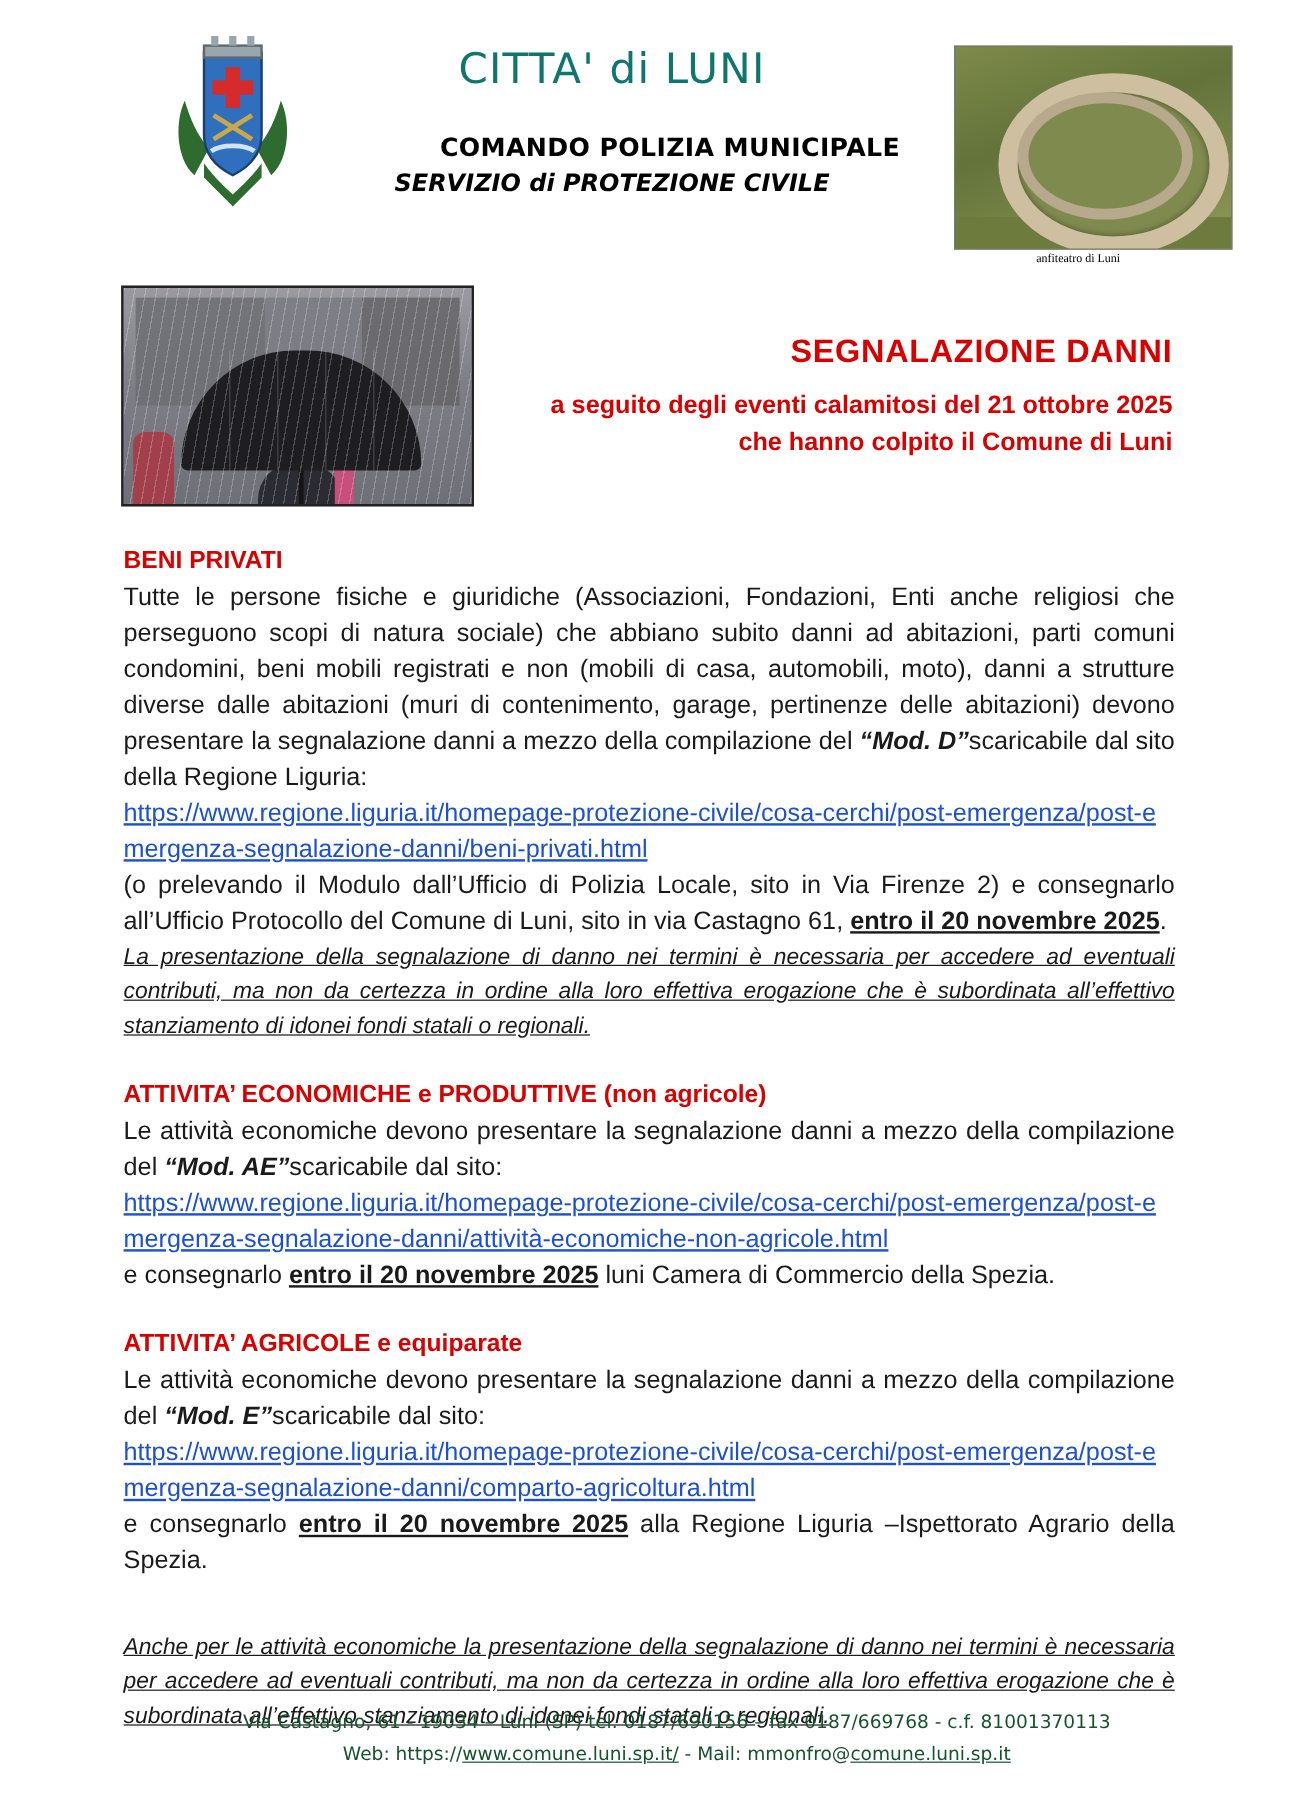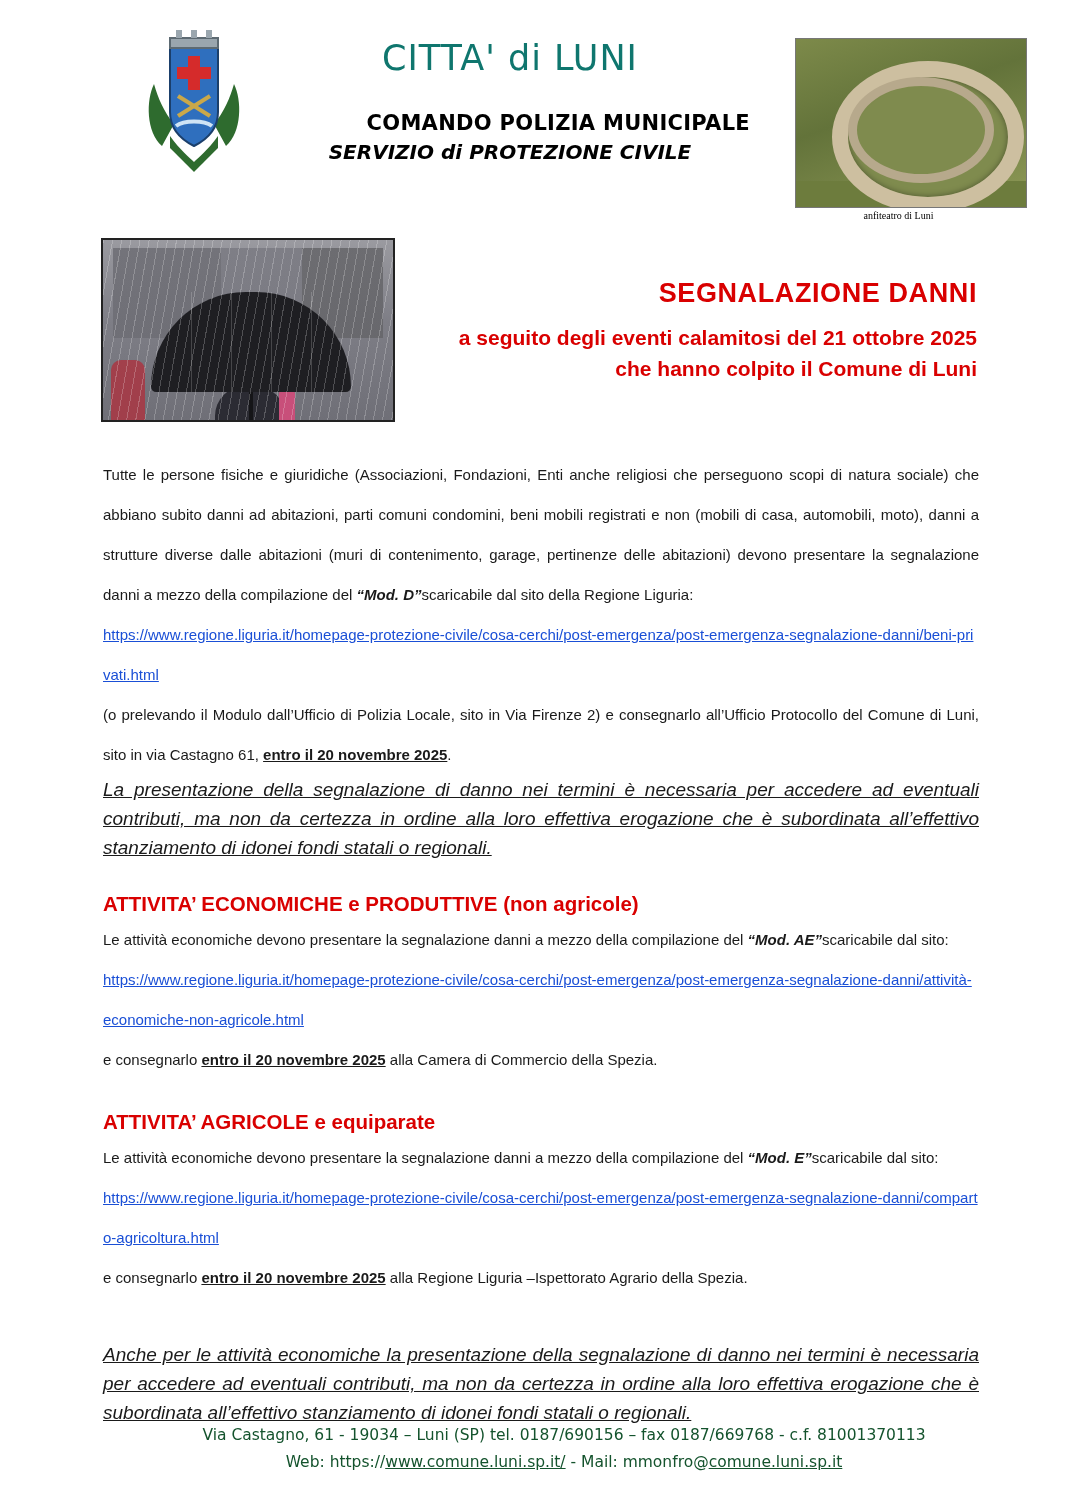--- a/index.html
+++ b/index.html
@@ -138,22 +138,22 @@
     top: 455px;
     width: 876px;
   }
   .sec-head {
     color: #d90000;
     font-size: 20.5px;
     font-weight: bold;
     margin: 0 0 4px 0;
   }
   p.para {
-    font-size: 15px;
-    line-height: 40px;
+    font-size: 21px;
+    line-height: 30px;
     color: #1a1a1a;
     margin: 0;
     text-align: justify;
   }
   .gap-sec { height: 30px; }
   a.link, .link {
     color: #1a4fd6;
     text-decoration: underline;
     word-break: break-all;
   }
@@ -264,31 +264,32 @@
     </div>
     <div class="banner-text">
       <div class="bt1">SEGNALAZIONE  DANNI</div>
       <div class="bt2">a seguito degli eventi calamitosi del 21 ottobre 2025</div>
       <div class="bt3">che hanno colpito il Comune di Luni</div>
     </div>
   </div>
 
   <div class="content">
 
+    <div class="sec-head">BENI PRIVATI</div>
     <p class="para"><span>Tutte le persone fisiche e giuridiche (Associazioni, Fondazioni, Enti anche religiosi che perseguono scopi di natura sociale) che abbiano subito danni ad abitazioni, parti comuni condomini, beni mobili registrati e non (mobili di casa, automobili, moto), danni a strutture diverse dalle abitazioni (muri di contenimento, garage, pertinenze delle abitazioni) devono presentare la segnalazione danni a mezzo della compilazione del  </span><span class="bolditalic">“Mod. D”</span><span>scaricabile dal sito della Regione Liguria:</span></p>
     <p class="para"><a class="link" href="#">https://www.regione.liguria.it/homepage-protezione-civile/cosa-cerchi/post-emergenza/post-emergenza-segnalazione-danni/beni-privati.html</a></p>
     <p class="para"><span>(o prelevando il Modulo dall’Ufficio di Polizia Locale, sito in Via Firenze 2) e consegnarlo all’Ufficio Protocollo del Comune di Luni, sito in via Castagno 61, </span><span class="ul-bold">entro il 20 novembre 2025</span><span>.</span></p>
     <p class="note">La presentazione della segnalazione di danno nei termini è necessaria per accedere ad eventuali contributi, ma non da certezza in ordine alla loro effettiva erogazione che è subordinata all’effettivo stanziamento di idonei fondi statali o regionali.</p>
 
     <div class="gap-sec"></div>
 
     <div class="sec-head">ATTIVITA’ ECONOMICHE e PRODUTTIVE (non agricole)</div>
     <p class="para"><span>Le attività economiche devono presentare la segnalazione danni a mezzo della compilazione del </span><span class="bolditalic">“Mod. AE”</span><span>scaricabile dal sito:</span></p>
     <p class="para"><a class="link" href="#">https://www.regione.liguria.it/homepage-protezione-civile/cosa-cerchi/post-emergenza/post-emergenza-segnalazione-danni/attività-economiche-non-agricole.html</a></p>
-    <p class="para"><span>e consegnarlo </span><span class="ul-bold">entro il 20 novembre 2025</span><span> alla Camera di Commercio della Spezia.</span></p>
+    <p class="para"><span>e consegnarlo </span><span class="ul-bold">entro il 20 novembre 2025</span><span> luni Camera di Commercio della Spezia.</span></p>
 
     <div class="gap-sec"></div>
 
     <div class="sec-head">ATTIVITA’ AGRICOLE e equiparate</div>
     <p class="para"><span>Le attività economiche devono presentare la segnalazione danni a mezzo della compilazione del </span><span class="bolditalic">“Mod. E”</span><span>scaricabile dal sito:</span></p>
     <p class="para"><a class="link" href="#">https://www.regione.liguria.it/homepage-protezione-civile/cosa-cerchi/post-emergenza/post-emergenza-segnalazione-danni/comparto-agricoltura.html</a></p>
     <p class="para"><span>e consegnarlo </span><span class="ul-bold">entro il 20 novembre 2025</span><span> alla Regione Liguria –Ispettorato Agrario della Spezia.</span></p>
 
     <div class="gap-sec"></div>
     <div style="height:12px"></div>

